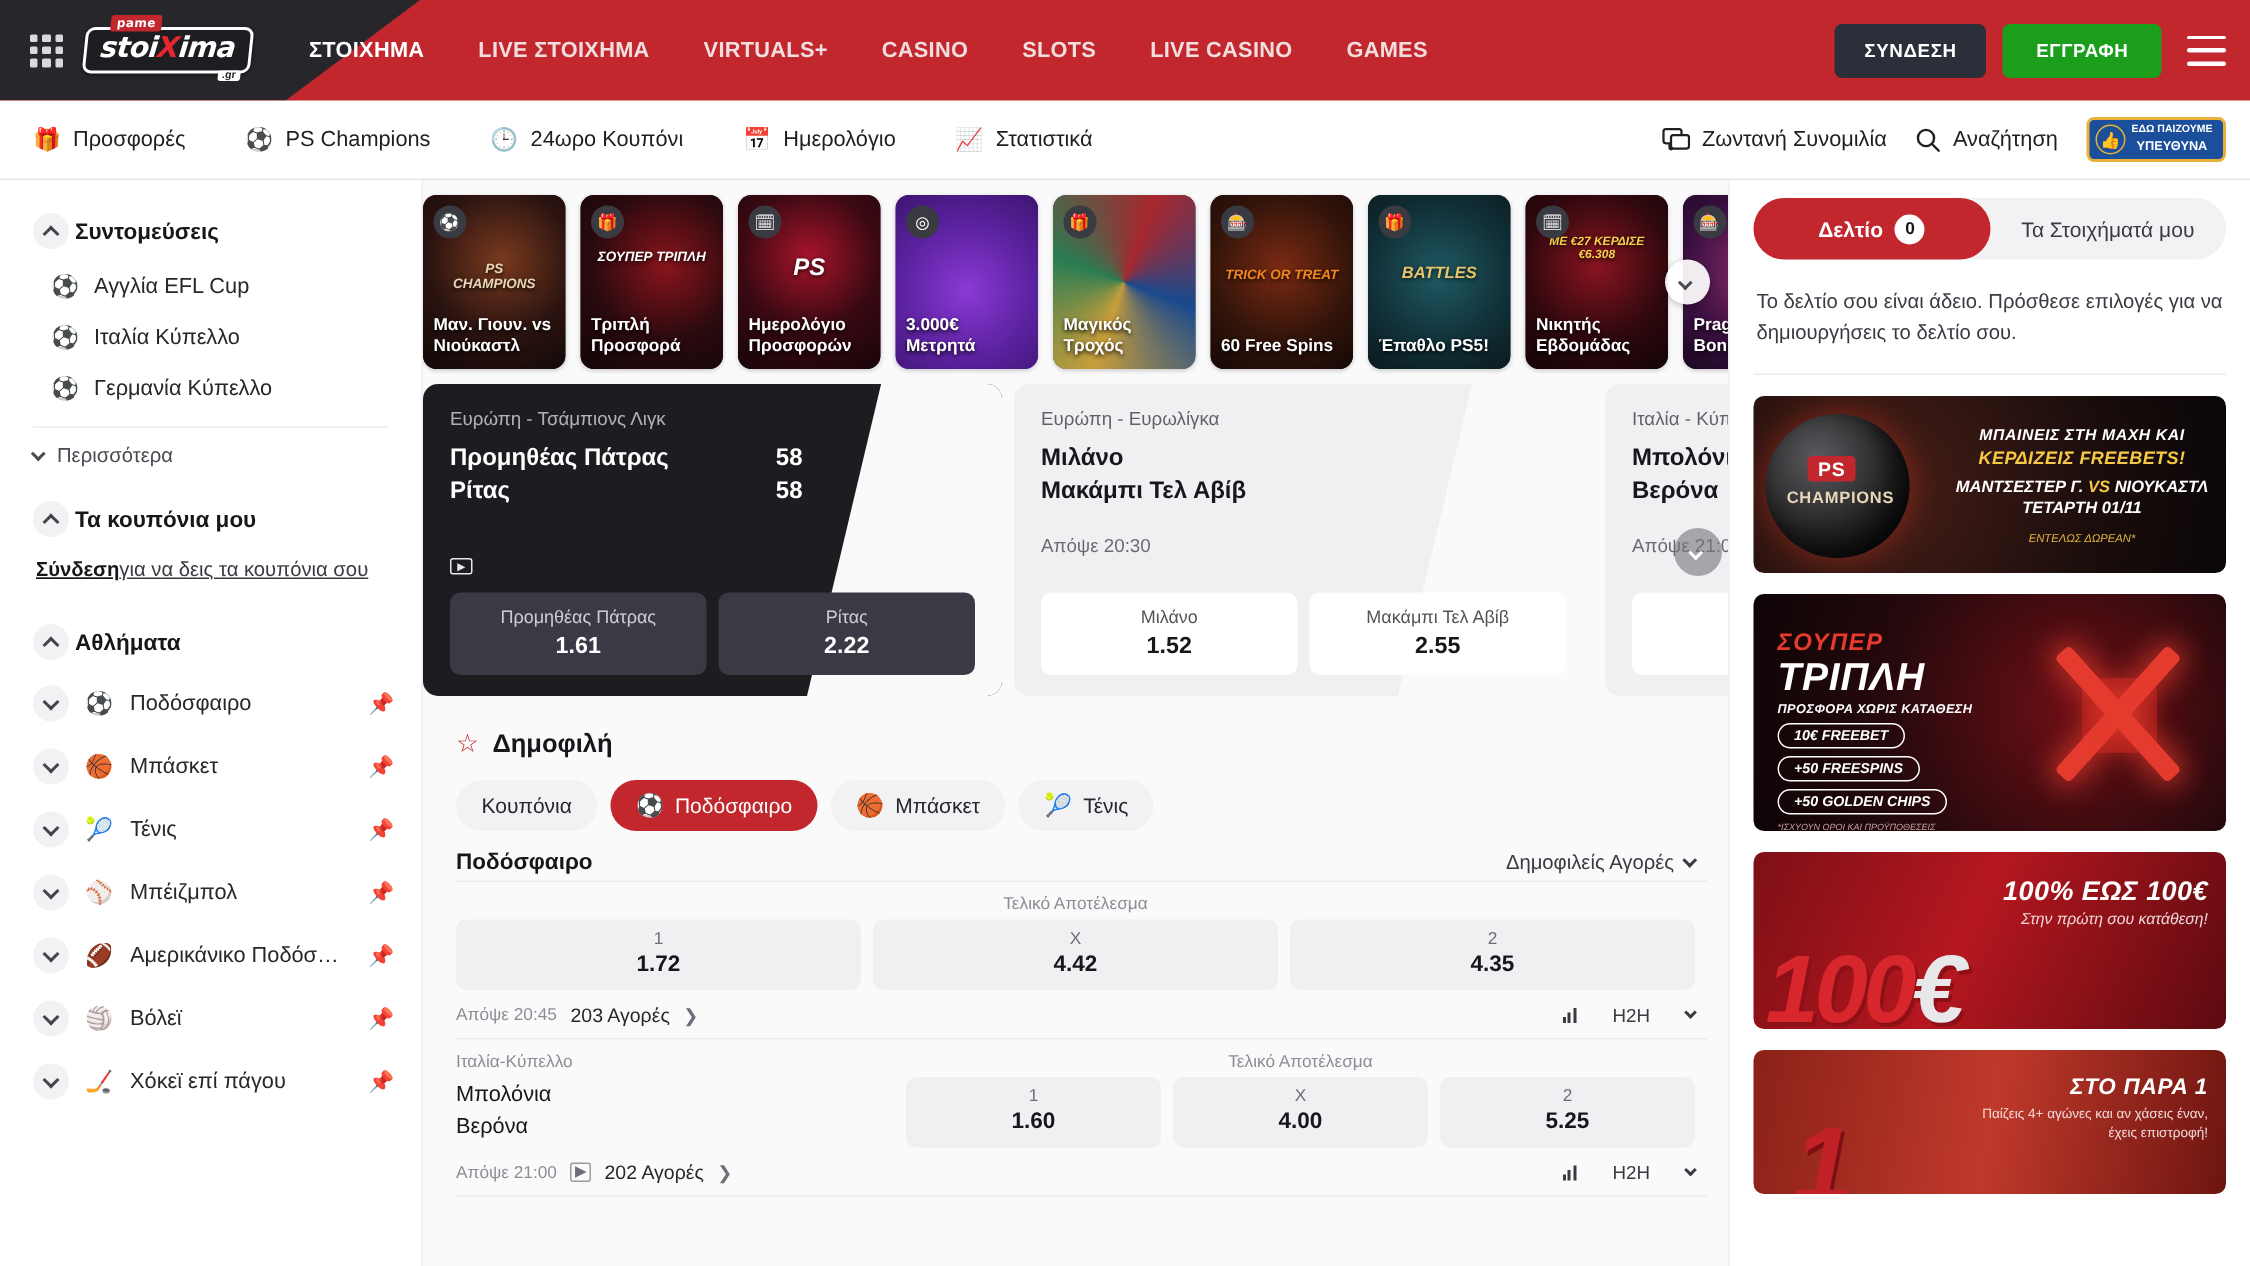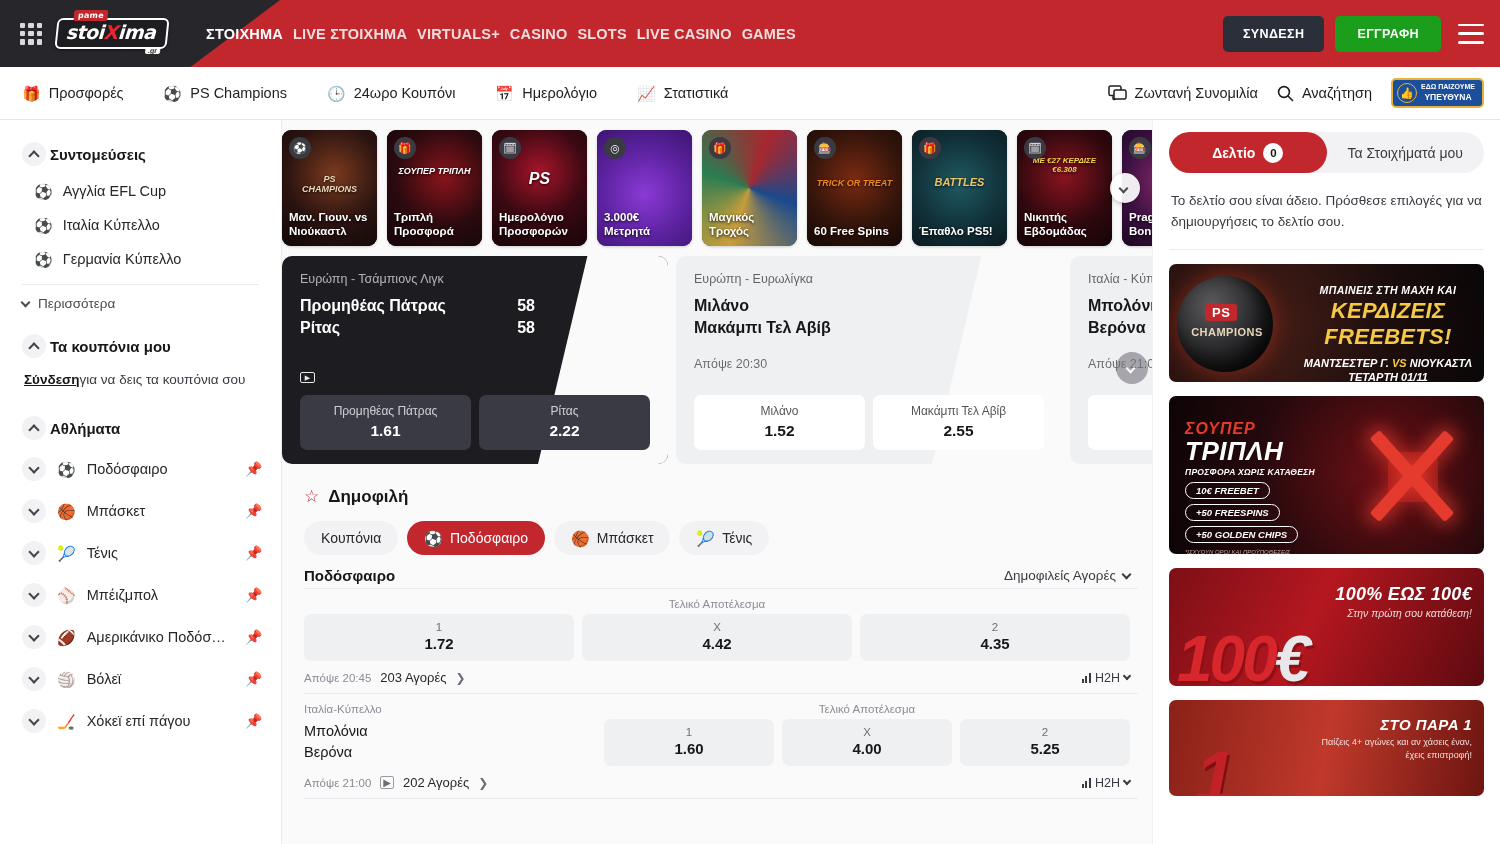--- a/index.html
+++ b/index.html
@@ -38,21 +38,21 @@
   .logo-pome {
     position:absolute; top:-10px; left:14px; background:#c1272d; color:#fff;
     font-size:8px; font-weight:bold; padding:1px 4px; border-radius:2px;
     letter-spacing:.3px; font-family:"DejaVu Sans", sans-serif;
   }
   .logo-main { color:#fff; font-size:19px; font-weight:bold; letter-spacing:-0.5px;
     font-style: italic; line-height:1; font-family:"DejaVu Sans", sans-serif;}
   .logo-main .xred { color:#e8262f; }
   .logo-gr { position:absolute; bottom:-7px; right:4px; background:#fff; color:#1d1d22;
     font-size:7px; font-weight:bold; padding:0 3px; border-radius:2px;}
-  .mainnav { display: flex; align-items: center; gap: 10px; margin-left: 40px; z-index:3; position:relative;}
+  .mainnav { display: flex; align-items: center; gap: 36px; margin-left: 40px; z-index:3; position:relative;}
   .mainnav a {
     color: #f2dede; font-size: 14.5px; font-weight: bold; letter-spacing: .2px;
     text-decoration: none; white-space: nowrap; cursor: pointer;
   }
   .mainnav a.active { color: #ffffff; }
   .topbar-right { margin-left: auto; display: flex; align-items: center; gap: 11px; padding-right: 16px; z-index:3;}
   .btn-login {
     background: #2b2f3a; color:#fff; border:none; border-radius: 5px;
     padding: 11px 20px; font-size: 12.5px; font-weight: bold; letter-spacing:.4px; cursor:pointer;
     font-family: inherit;
@@ -97,21 +97,21 @@
     display:flex; align-items:center; justify-content:center; flex-shrink:0;
   }
   .chev { width:8px; height:8px; border-left:2px solid #45454d; border-bottom:2px solid #45454d; }
   .chev.up { transform: rotate(135deg); margin-top:3px;}
   .chev.down { transform: rotate(-45deg); margin-bottom:3px;}
   .sb-section-head .t { font-size:15px; font-weight:bold; color:#17171b;}
   .sb-link { display:flex; align-items:center; gap:10px; padding: 9px 20px 9px 34px; cursor:pointer; font-size:14.5px; color:#27272c;}
   .sb-divider { height:1px; background:#ececee; margin: 8px 22px 4px;}
   .sb-more { display:flex; align-items:center; gap:9px; padding: 7px 22px 7px 22px; cursor:pointer; color:#4a4a52; font-size:13.5px;}
   .sb-more .chev { width:7px; height:7px; border-color:#4a4a52;}
-  .sb-note { padding: 4px 10px 10px 24px; font-size:13.5px; color:#3a3a42; line-height:1.5;}
+  .sb-note { padding: 4px 10px 10px 24px; font-size:13.5px; color:#3a3a42; line-height:1.5;text-decoration:underline;}
   .sb-note a { color:#17171b; font-weight:bold; text-decoration:underline; cursor:pointer;}
   .sport-row { display:flex; align-items:center; gap:11px; padding: 9px 18px 9px 22px; cursor:pointer;}
   .sport-row .sname { font-size:14.5px; color:#27272c; flex:1; white-space:nowrap; overflow:hidden; text-overflow:ellipsis;}
   .pin { color:#b9b9c1; font-size:14px; cursor:pointer;}
   .emoji { font-size:15px; line-height:1; }
 
   
   .center { flex:1; min-width:0; background:#fafafb; overflow:hidden; position:relative;}
   .promo-strip { display:flex; gap:10px; padding: 10px 0 10px 0; position:relative; }
   .promo-card {
@@ -205,21 +205,21 @@
   .mr-right { flex:1; }
   .mr-mkt-label { text-align:center; font-size:11.5px; color:#8c8c96; margin-bottom:4px;}
   .odds-grid { display:flex; gap:8px;}
   .og-box { flex:1; background:#eef0f2; border-radius:7px; padding:7px 4px 9px; text-align:center; cursor:pointer;}
   .og-lbl { font-size:11.5px; color:#6e6e78; margin-bottom:2px;}
   .og-val { font-size:15px; font-weight:bold; color:#17171b;}
   .mr-bot { display:flex; align-items:center; margin-top:9px; gap:9px;}
   .mr-time { font-size:11.5px; color:#8c8c96;}
   .mr-markets { font-size:13px; color:#27272c; cursor:pointer;}
   .arrow-r { color:#6e6e78; font-size:12px;}
-  .h2h { margin-left:auto; display:flex; align-items:center; gap:4px; font-size:12.5px; color:#3a3a42; cursor:pointer;}
+  .h2h { margin-left:auto; display:flex; align-items:center; gap:24px; font-size:12.5px; color:#3a3a42; cursor:pointer;}
   .bars { display:flex; align-items:flex-end; gap:1.5px; height:10px;}
   .bars i { width:2px; background:#3a3a42; display:block;}
 
   
   .rightpanel { width: 348px; flex-shrink:0; background:#fff; padding: 12px 16px 0; overflow:hidden; border-left:1px solid #f0f0f2;}
   .slip-tabs { display:flex; background:#f2f2f4; border-radius:22px; height:41px; align-items:center; position:relative;}
   .slip-tab { flex:1; display:flex; align-items:center; justify-content:center; gap:8px;
     font-size:14px; height:41px; border-radius:22px; cursor:pointer; color:#3a3a42;}
   .slip-tab.active { background:#c1272d; color:#fff; font-weight:bold;}
   .slip-count { width:20px;height:20px;border-radius:50%;background:#fff;color:#17171b;
@@ -236,21 +236,21 @@
   .ps-ball {
     position:absolute; left:8px; top:12px; width:96px; height:96px; border-radius:50%;
     background: radial-gradient(circle at 36% 30%, #5a5a5e 0%, #242426 55%, #0d0d0e 100%);
     box-shadow: inset -8px -8px 18px rgba(0,0,0,.75), 0 0 22px rgba(220,60,30,.45);
   }
   .ps-chip { position:absolute; left:36px; top:40px; background:#c1272d; color:#fff;
     font-size:13px; font-weight:bold; padding:1px 7px; border-radius:3px; letter-spacing:.5px;}
   .ps-champ { position:absolute; left:10px; top:62px; width:96px; text-align:center;
     color:#e8d7b8; font-size:11px; font-weight:bold; letter-spacing:.5px;}
   .bn-l1 { color:#fff; font-size:10.5px; font-weight:bold; font-style:italic; letter-spacing:.4px;}
-  .bn-l2 { color:#f5c845; font-size:22px; font-weight:bold; font-style:italic; letter-spacing:.3px; margin-top:2px;}
+  .bn-l2 { color:#f5c845; font-size:12px; font-weight:bold; font-style:italic; letter-spacing:.3px; margin-top:2px;}
   .bn-l3 { color:#fff; font-size:11px; font-weight:bold; font-style:italic; margin-top:7px;}
   .bn-l3 .vs { color:#f5c845; }
   .bn-l4 { color:#fff; font-size:11px; font-weight:bold; font-style:italic; margin-top:2px;}
   .bn-l5 { color:#f5c845; font-size:7.5px; font-style:italic; margin-top:9px; opacity:.9;}
 
   .tr-x {
     position:absolute; right:16px; top:24px; width:112px; height:112px;
   }
   .tr-x::before, .tr-x::after {
     content:""; position:absolute; left:50%; top:0; width:13px; height:112px; background:#e53b2e;

